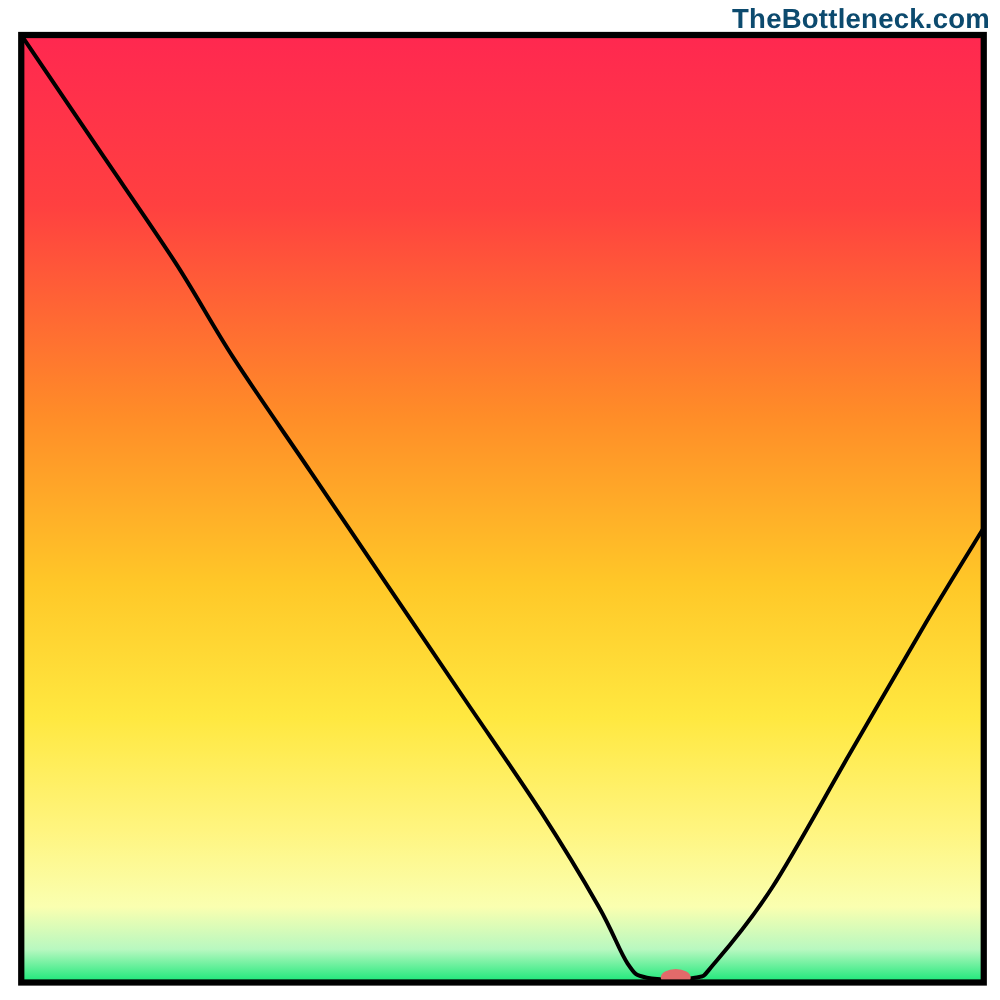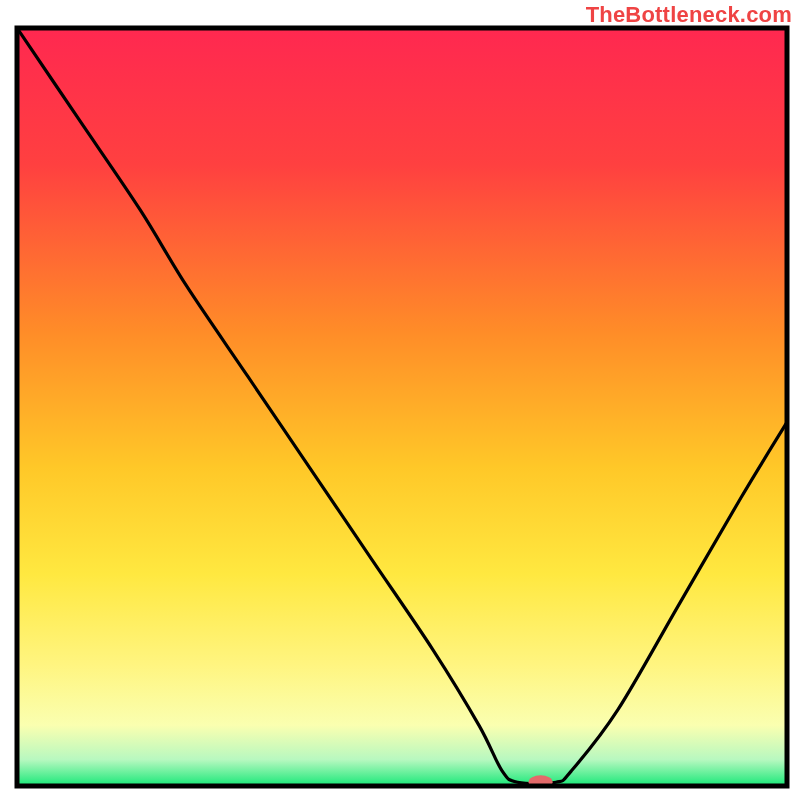--- a/index.html
+++ b/index.html
@@ -15,21 +15,21 @@
     width: 800px;
     height: 800px;
   }
   .watermark {
     position: absolute;
     top: 2px;
     right: 8px;
     font-family: Arial, Helvetica, sans-serif;
     font-size: 22px;
     font-weight: 600;
-    color: #ef4444;
+    color: #0c4a6e;
     letter-spacing: 0.2px;
   }
   svg {
     display: block;
   }
 </style>
 </head>
 <body>
 
 <div class="chart-container">

